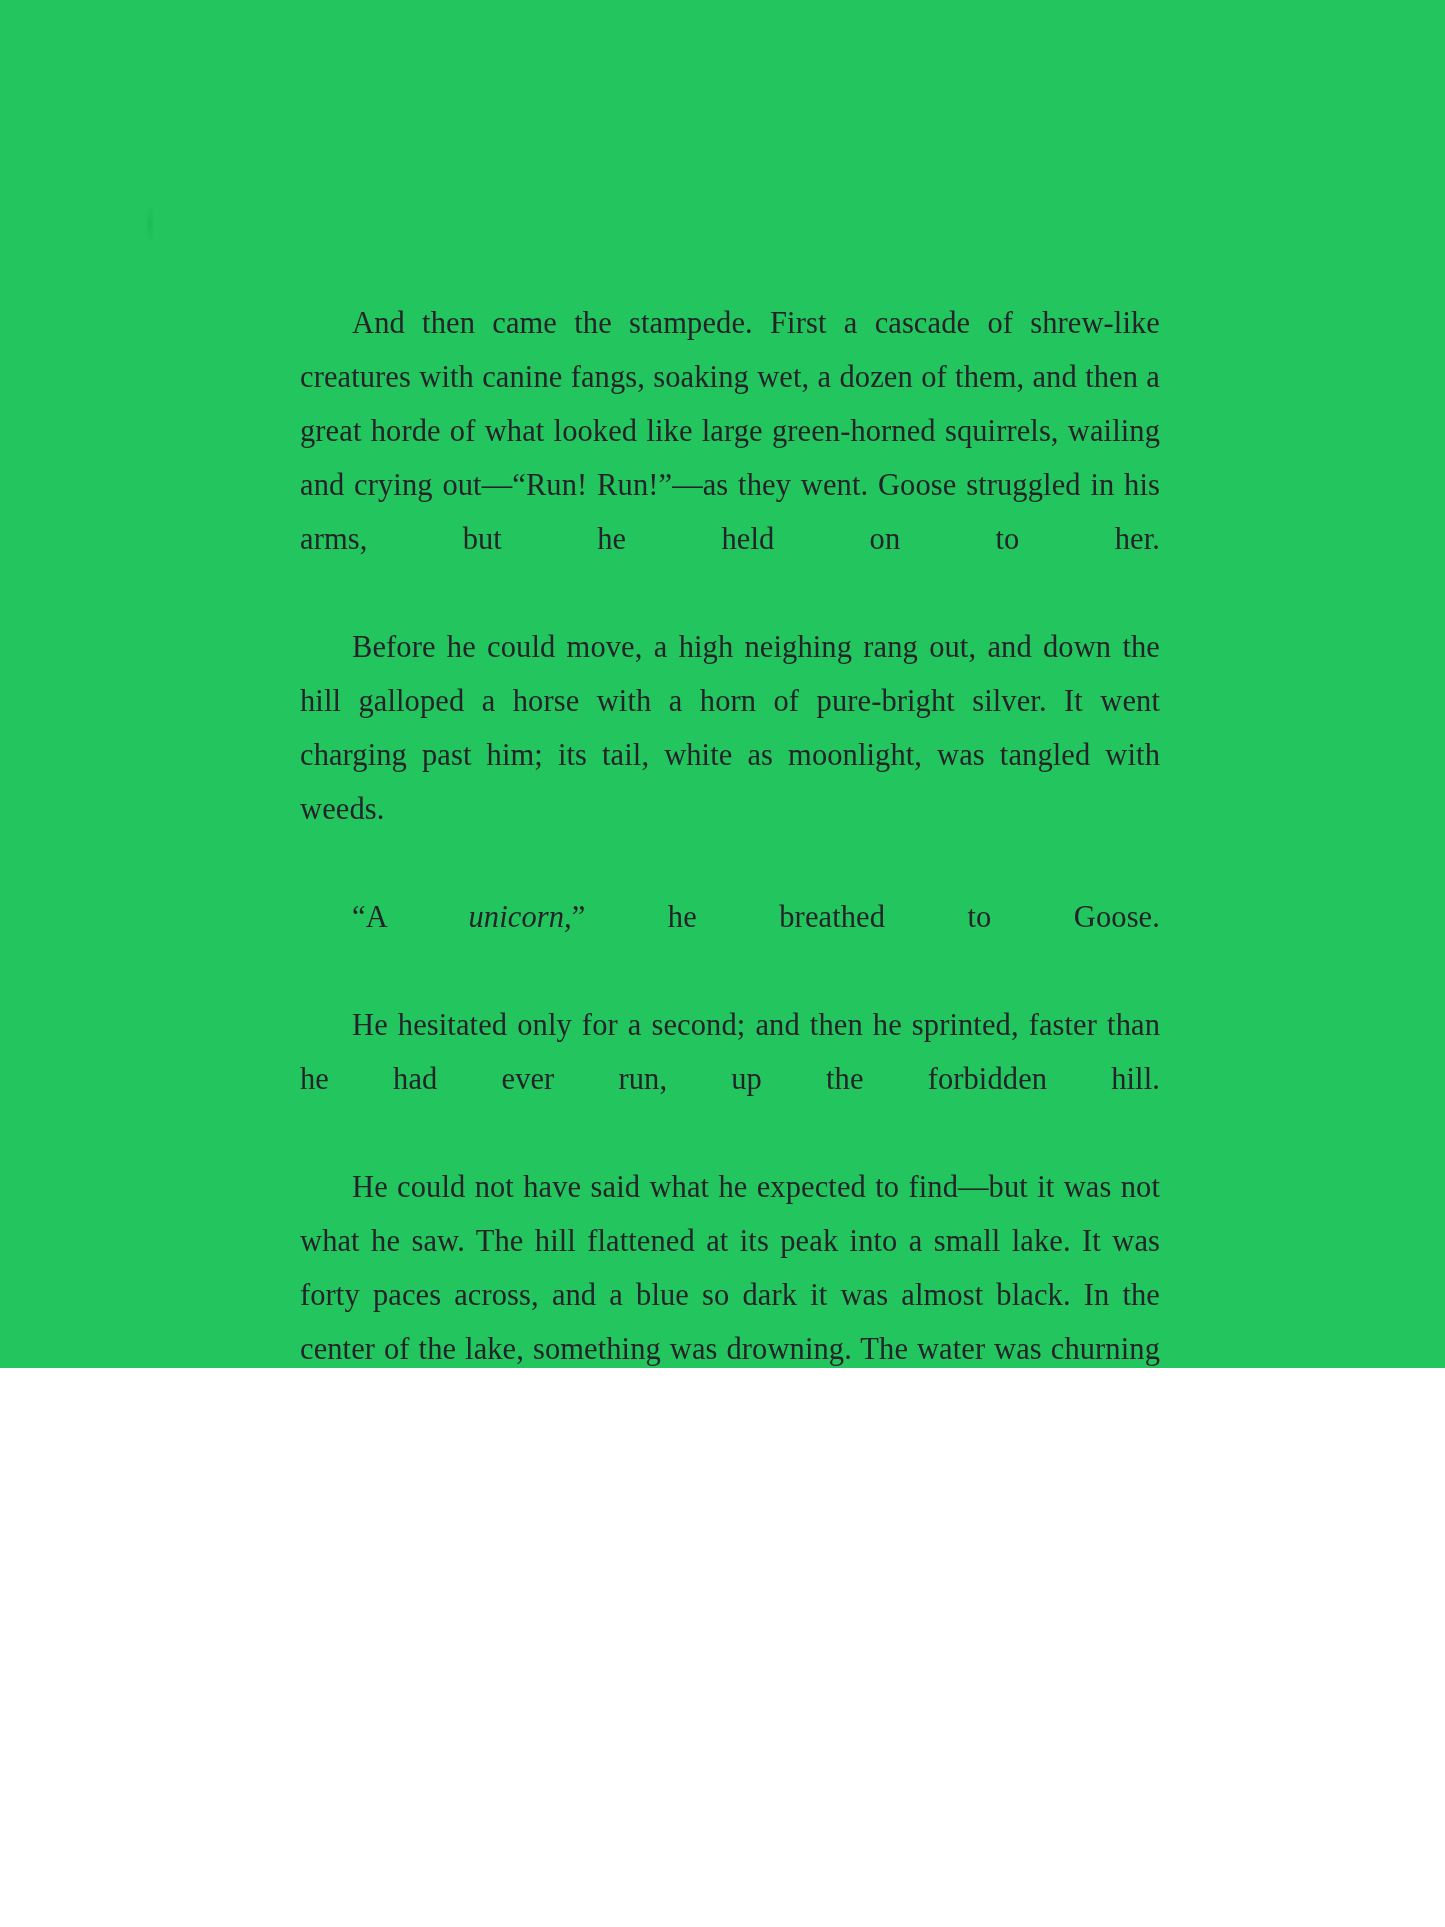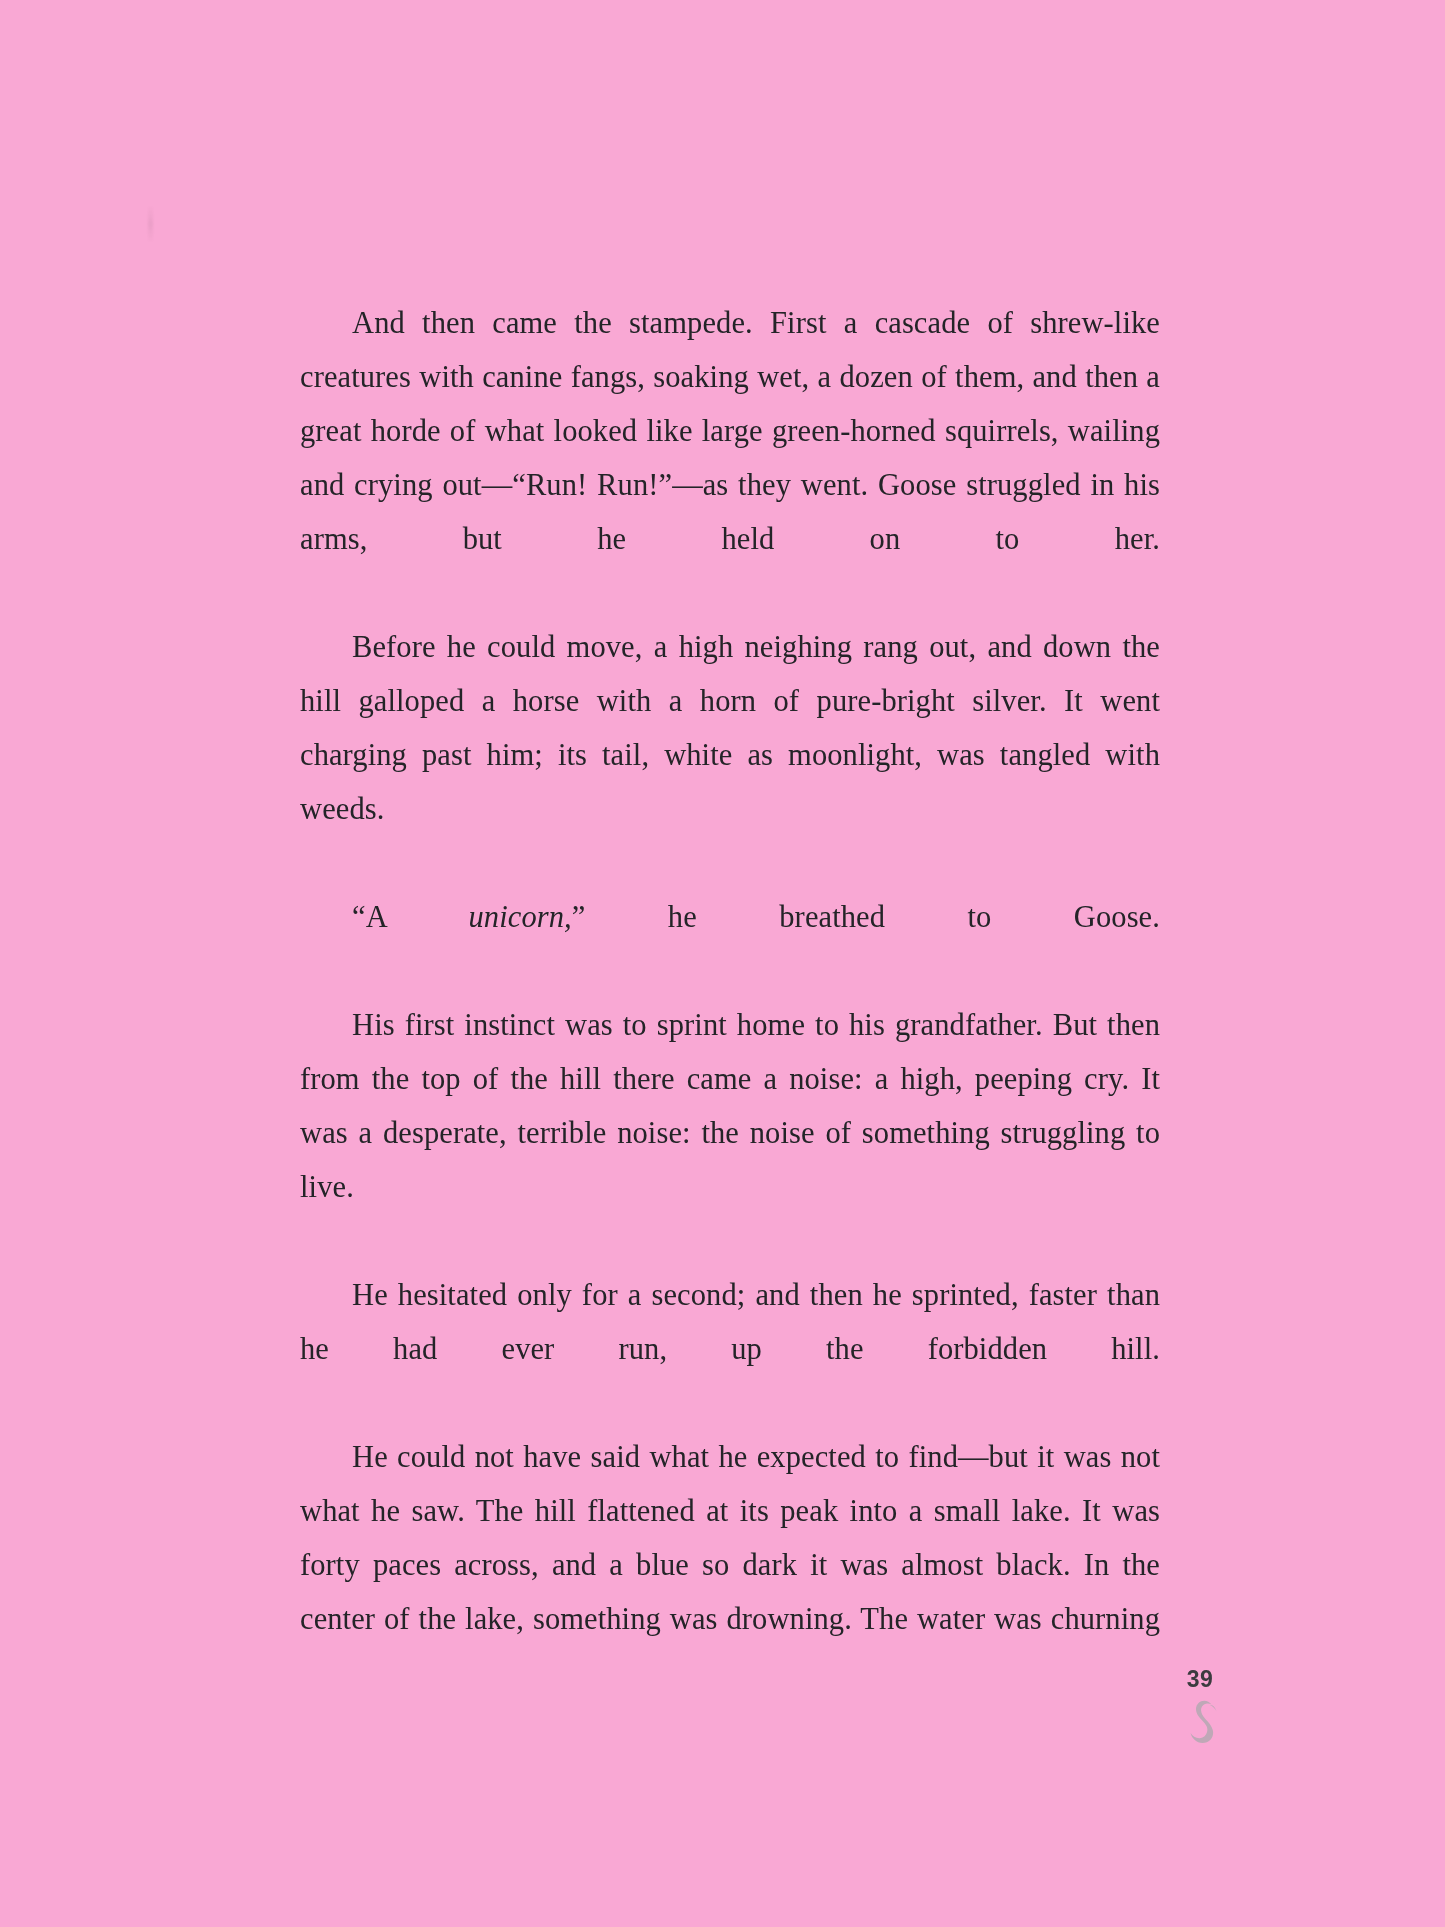--- a/index.html
+++ b/index.html
@@ -5,23 +5,23 @@
 <style>
   html, body {
     margin: 0;
     padding: 0;
     background: #ffffff;
   }
 
   .page {
     position: relative;
     width: 1445px;
-    height: 1927px;
+    height: 1368px;
     margin: 0 auto;
-    background: #f9a8d4;
+    background: #22c55e;
     overflow: hidden;
     font-family: "Liberation Serif", "DejaVu Serif", serif;
   }
 
   
   .margin-artifact {
     position: absolute;
     left: 148px;
     top: 205px;
     width: 5px;
@@ -94,21 +94,20 @@
 <body>
 
 <div class="page">
 
   <div class="margin-artifact"></div>
 
   <div class="textblock" id="textblock">
       <p class="para">And then came the stampede. First a cascade of shrew-like creatures with canine fangs, soaking wet, a dozen of them, and then a great horde of what looked like large green-horned squirrels, wailing and crying out—“Run! Run!”—as they went. Goose struggled in his arms, but he held on to her.</p>
       <p class="para">Before he could move, a high neighing rang out, and down the hill galloped a horse with a horn of pure-bright silver. It went charging past him; its tail, white as moonlight, was tangled with weeds.</p>
       <p class="para">“A <em class="ital">unicorn,</em>” he breathed to Goose.</p>
-      <p class="para">His first instinct was to sprint home to his grandfather. But then from the top of the hill there came a noise: a high, peeping cry. It was a desperate, terrible noise: the noise of something struggling to live.</p>
       <p class="para">He hesitated only for a second; and then he sprinted, faster than he had ever run, up the forbidden hill.</p>
       <p class="para">He could not have said what he expected to find—but it was not what he saw. The hill flattened at its peak into a small lake. It was forty paces across, and a blue so dark it was almost black. In the center of the lake, something was drowning. The water was churning</p>
     </div>
 
   <div class="folio">
     <span class="folio-number">39</span>
     <span>
       <svg class="folio-flourish" viewBox="0 0 40 46" xmlns="http://www.w3.org/2000/svg" aria-hidden="true">
         <path d="M31.5 5.5
                  C 28.5 1.0, 22.0 0.5, 18.5 4.0

